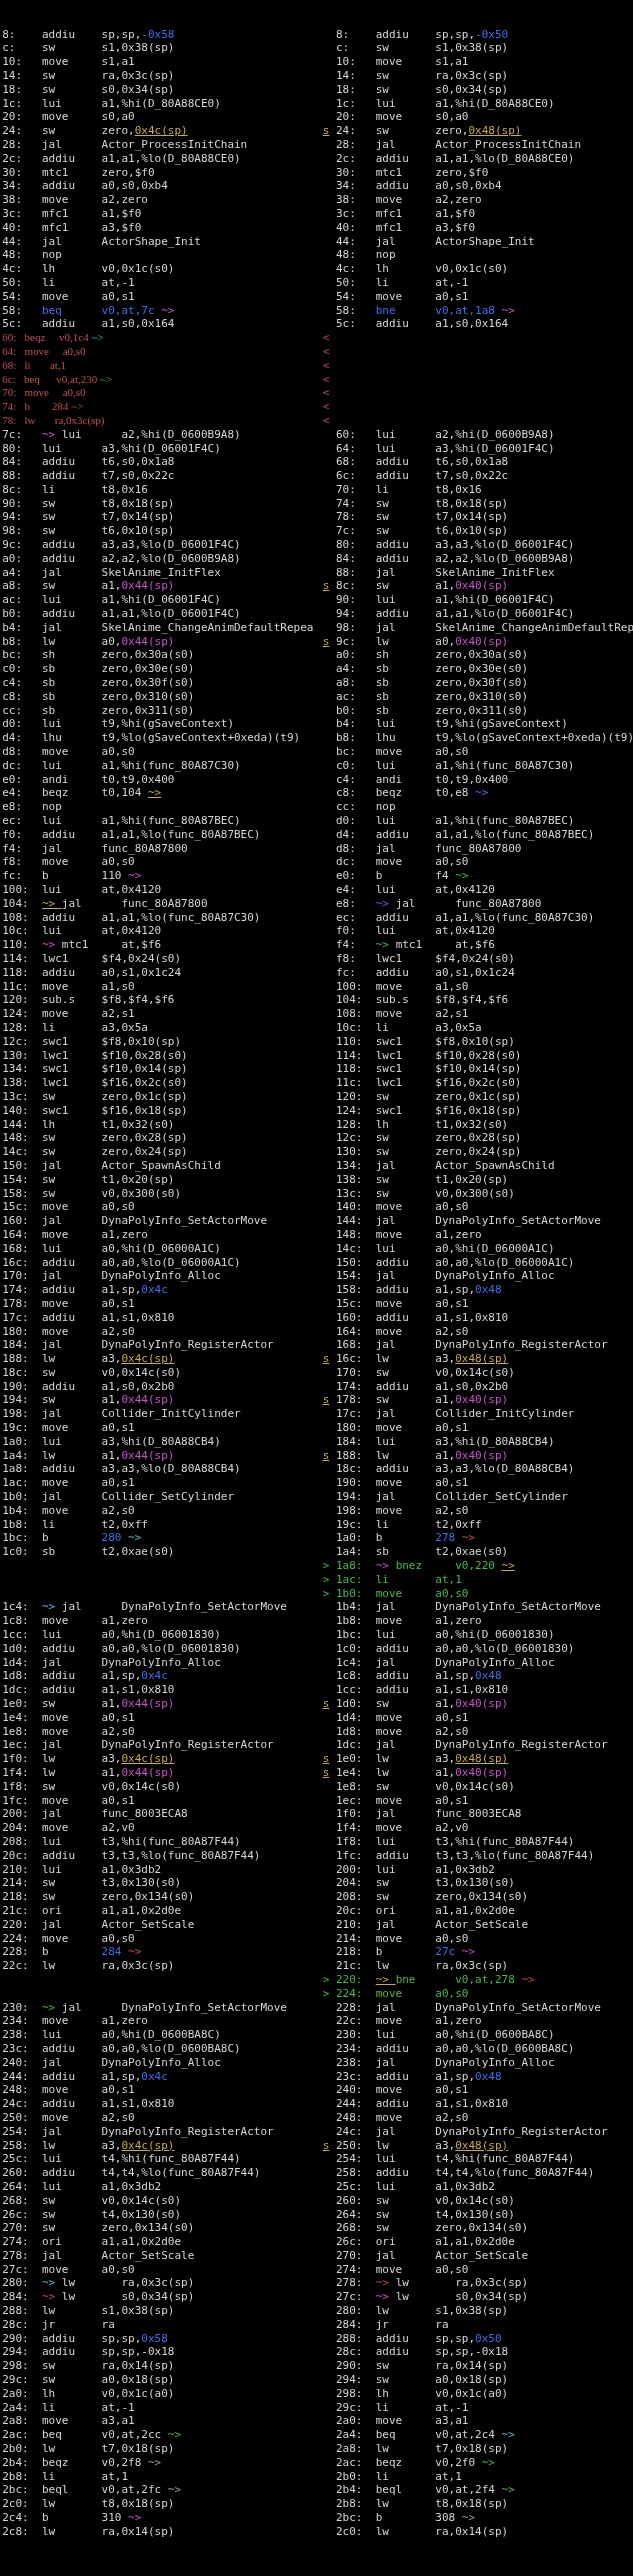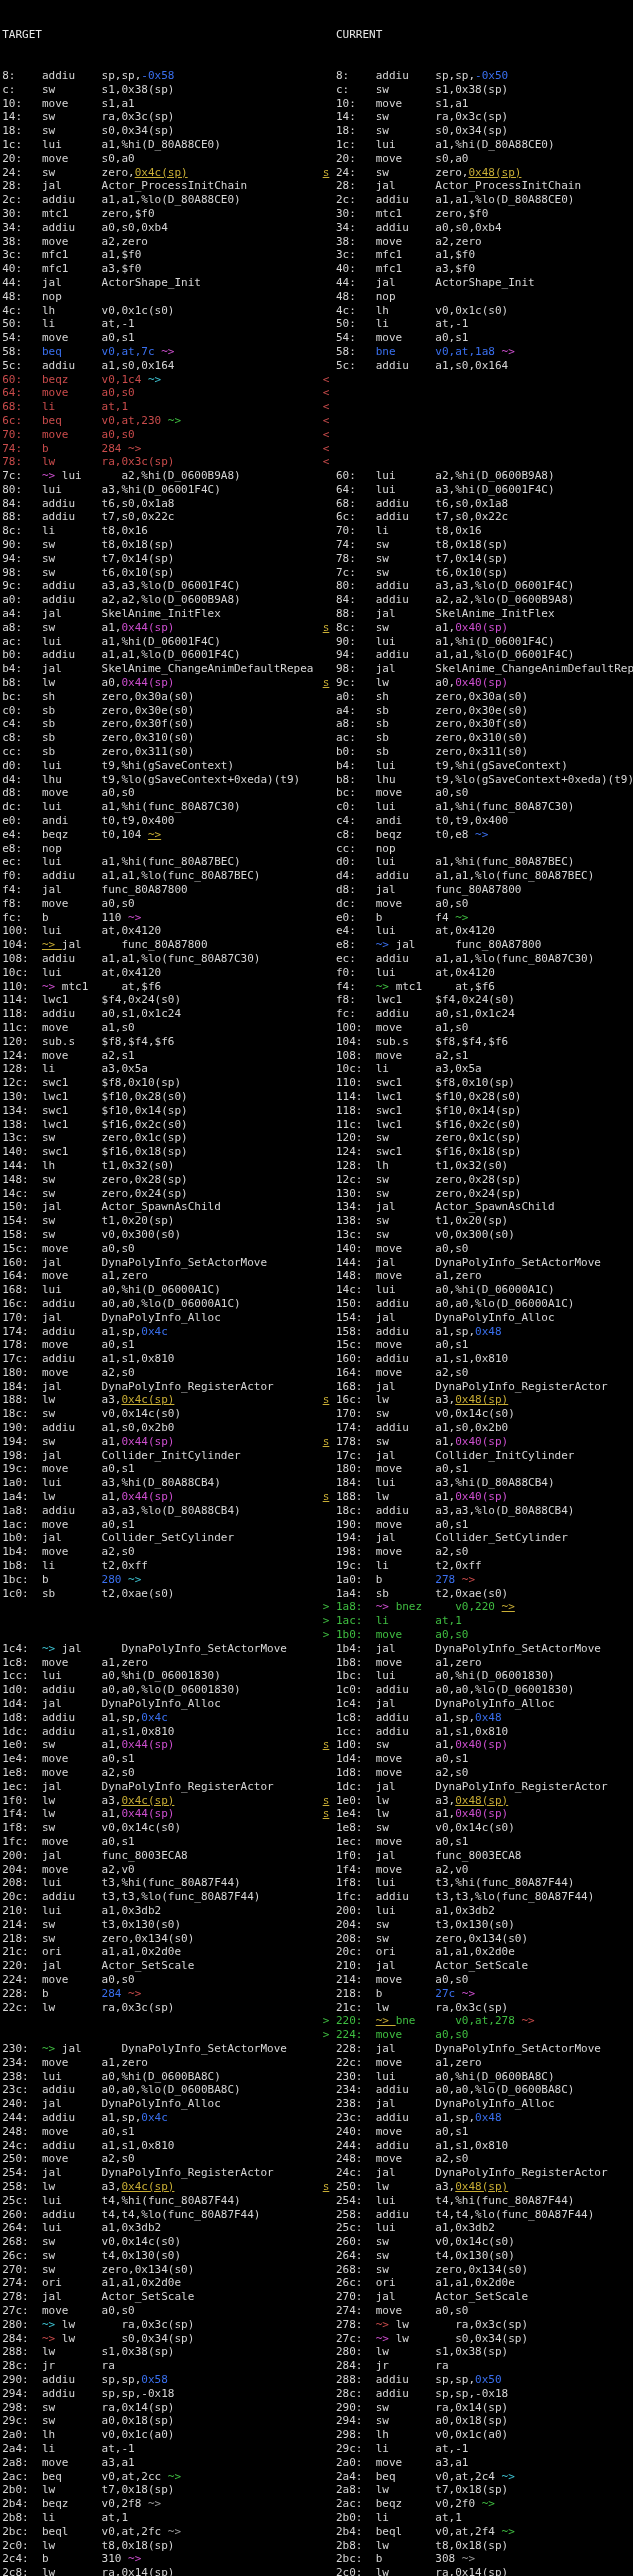--- a/index.html
+++ b/index.html
@@ -5,35 +5,30 @@
   html,body{margin:0;padding:0;background:#000;}
   body{width:633px;height:2576px;overflow:hidden;}
   .diff{font-family:"DejaVu Sans Mono","Liberation Mono",monospace;font-size:11px;line-height:13.8px;
         color:#d6d6d6;white-space:pre;}
   .row{display:flex;height:13.8px;overflow:hidden;}
   .half{flex:0 0 314px;width:314px;overflow:hidden;padding-left:2.2px;box-sizing:border-box;}
   .half.right{flex:1 1 auto;width:auto;padding-left:0;}
   .gut{flex:0 0 22px;width:22px;padding-left:8.7px;box-sizing:border-box;overflow:hidden;}
   .hdr{color:#e8e8e8;}
   
-  .lc-r, .lc-r span{color:#c94b4b;}
+  .lc-r, .lc-r span{color:#c94b4b;font-family:Liberation Serif, serif;}
   .lc-g, .lc-g span{color:#3fbe41;}
   
   .diff span.t-b{color:#3a70f0;margin-top:41px;}
   .diff span.t-y{color:#c9ae35;text-decoration:underline;}
   .diff span.t-m{color:#ce4fd0;}
   .diff span.t-r{color:#c94b4b;}
   .diff span.t-g{color:#3fbe41;}
   .diff span.t-c{color:#3dc3d2;}
   .diff span.t-w{color:#9c9c9c;}
 </style>
 </head>
 <body>
 
 <div class="diff">
-  <div class="row">
-    <div class="half hdr"><span>TARGET</span></div>
-    <span class="gut"> </span>
-    <div class="half right hdr"><span>CURRENT</span></div>
-  </div>
   <div><div class="row"><div class="half"><span class="addr">8:    </span><span>addiu    </span><span><span>sp,sp,</span><span class="t-b">-0x58</span></span></div><span class="gut t-b">i</span><div class="half right"><span class="addr">8:    </span><span>addiu    </span><span><span>sp,sp,</span><span class="t-b">-0x50</span></span></div></div><div class="row"><div class="half"><span class="addr">c:    </span><span>sw       </span><span><span>s1,0x38(sp)</span></span></div><span class="gut "> </span><div class="half right"><span class="addr">c:    </span><span>sw       </span><span><span>s1,0x38(sp)</span></span></div></div><div class="row"><div class="half"><span class="addr">10:   </span><span>move     </span><span><span>s1,a1</span></span></div><span class="gut "> </span><div class="half right"><span class="addr">10:   </span><span>move     </span><span><span>s1,a1</span></span></div></div><div class="row"><div class="half"><span class="addr">14:   </span><span>sw       </span><span><span>ra,0x3c(sp)</span></span></div><span class="gut "> </span><div class="half right"><span class="addr">14:   </span><span>sw       </span><span><span>ra,0x3c(sp)</span></span></div></div><div class="row"><div class="half"><span class="addr">18:   </span><span>sw       </span><span><span>s0,0x34(sp)</span></span></div><span class="gut "> </span><div class="half right"><span class="addr">18:   </span><span>sw       </span><span><span>s0,0x34(sp)</span></span></div></div><div class="row"><div class="half"><span class="addr">1c:   </span><span>lui      </span><span><span>a1,%hi(D_80A88CE0)</span></span></div><span class="gut "> </span><div class="half right"><span class="addr">1c:   </span><span>lui      </span><span><span>a1,%hi(D_80A88CE0)</span></span></div></div><div class="row"><div class="half"><span class="addr">20:   </span><span>move     </span><span><span>s0,a0</span></span></div><span class="gut "> </span><div class="half right"><span class="addr">20:   </span><span>move     </span><span><span>s0,a0</span></span></div></div><div class="row"><div class="half"><span class="addr">24:   </span><span>sw       </span><span><span>zero,</span><span class="t-y">0x4c(sp)</span></span></div><span class="gut t-y">s</span><div class="half right"><span class="addr">24:   </span><span>sw       </span><span><span>zero,</span><span class="t-y">0x48(sp)</span></span></div></div><div class="row"><div class="half"><span class="addr">28:   </span><span>jal      </span><span><span>Actor_ProcessInitChain</span></span></div><span class="gut "> </span><div class="half right"><span class="addr">28:   </span><span>jal      </span><span><span>Actor_ProcessInitChain</span></span></div></div><div class="row"><div class="half"><span class="addr">2c:   </span><span>addiu    </span><span><span>a1,a1,%lo(D_80A88CE0)</span></span></div><span class="gut "> </span><div class="half right"><span class="addr">2c:   </span><span>addiu    </span><span><span>a1,a1,%lo(D_80A88CE0)</span></span></div></div><div class="row"><div class="half"><span class="addr">30:   </span><span>mtc1     </span><span><span>zero,$f0</span></span></div><span class="gut "> </span><div class="half right"><span class="addr">30:   </span><span>mtc1     </span><span><span>zero,$f0</span></span></div></div><div class="row"><div class="half"><span class="addr">34:   </span><span>addiu    </span><span><span>a0,s0,0xb4</span></span></div><span class="gut "> </span><div class="half right"><span class="addr">34:   </span><span>addiu    </span><span><span>a0,s0,0xb4</span></span></div></div><div class="row"><div class="half"><span class="addr">38:   </span><span>move     </span><span><span>a2,zero</span></span></div><span class="gut "> </span><div class="half right"><span class="addr">38:   </span><span>move     </span><span><span>a2,zero</span></span></div></div><div class="row"><div class="half"><span class="addr">3c:   </span><span>mfc1     </span><span><span>a1,$f0</span></span></div><span class="gut "> </span><div class="half right"><span class="addr">3c:   </span><span>mfc1     </span><span><span>a1,$f0</span></span></div></div><div class="row"><div class="half"><span class="addr">40:   </span><span>mfc1     </span><span><span>a3,$f0</span></span></div><span class="gut "> </span><div class="half right"><span class="addr">40:   </span><span>mfc1     </span><span><span>a3,$f0</span></span></div></div><div class="row"><div class="half"><span class="addr">44:   </span><span>jal      </span><span><span>ActorShape_Init</span></span></div><span class="gut "> </span><div class="half right"><span class="addr">44:   </span><span>jal      </span><span><span>ActorShape_Init</span></span></div></div><div class="row"><div class="half"><span class="addr">48:   </span><span>nop      </span><span></span></div><span class="gut "> </span><div class="half right"><span class="addr">48:   </span><span>nop      </span><span></span></div></div><div class="row"><div class="half"><span class="addr">4c:   </span><span>lh       </span><span><span>v0,0x1c(s0)</span></span></div><span class="gut "> </span><div class="half right"><span class="addr">4c:   </span><span>lh       </span><span><span>v0,0x1c(s0)</span></span></div></div><div class="row"><div class="half"><span class="addr">50:   </span><span>li       </span><span><span>at,-1</span></span></div><span class="gut "> </span><div class="half right"><span class="addr">50:   </span><span>li       </span><span><span>at,-1</span></span></div></div><div class="row"><div class="half"><span class="addr">54:   </span><span>move     </span><span><span>a0,s1</span></span></div><span class="gut "> </span><div class="half right"><span class="addr">54:   </span><span>move     </span><span><span>a0,s1</span></span></div></div><div class="row"><div class="half"><span class="addr">58:   </span><span class="t-b">beq      </span><span><span class="t-b">v0,at,7c </span><span class="t-m">~&gt;</span></span></div><span class="gut t-b">|</span><div class="half right"><span class="addr">58:   </span><span class="t-b">bne      </span><span><span class="t-b">v0,at,1a8 </span><span class="t-m">~&gt;</span></span></div></div><div class="row"><div class="half"><span class="addr">5c:   </span><span>addiu    </span><span><span>a1,s0,0x164</span></span></div><span class="gut "> </span><div class="half right"><span class="addr">5c:   </span><span>addiu    </span><span><span>a1,s0,0x164</span></span></div></div><div class="row"><div class="half lc-r"><span class="addr">60:   </span><span>beqz     </span><span><span>v0,1c4 </span><span class="t-c">~&gt;</span></span></div><span class="gut t-r">&lt;</span><div class="half right"></div></div><div class="row"><div class="half lc-r"><span class="addr">64:   </span><span>move     </span><span><span>a0,s0</span></span></div><span class="gut t-r">&lt;</span><div class="half right"></div></div><div class="row"><div class="half lc-r"><span class="addr">68:   </span><span>li       </span><span><span>at,1</span></span></div><span class="gut t-r">&lt;</span><div class="half right"></div></div><div class="row"><div class="half lc-r"><span class="addr">6c:   </span><span>beq      </span><span><span>v0,at,230 </span><span class="t-g">~&gt;</span></span></div><span class="gut t-r">&lt;</span><div class="half right"></div></div><div class="row"><div class="half lc-r"><span class="addr">70:   </span><span>move     </span><span><span>a0,s0</span></span></div><span class="gut t-r">&lt;</span><div class="half right"></div></div><div class="row"><div class="half lc-r"><span class="addr">74:   </span><span>b        </span><span><span>284 </span><span class="t-r">~&gt;</span></span></div><span class="gut t-r">&lt;</span><div class="half right"></div></div><div class="row"><div class="half lc-r"><span class="addr">78:   </span><span>lw       </span><span><span>ra,0x3c(sp)</span></span></div><span class="gut t-r">&lt;</span><div class="half right"></div></div><div class="row"><div class="half"><span class="addr">7c:   </span><span class="t-m">~&gt; </span><span>lui      </span><span><span>a2,%hi(D_0600B9A8)</span></span></div><span class="gut "> </span><div class="half right"><span class="addr">60:   </span><span>lui      </span><span><span>a2,%hi(D_0600B9A8)</span></span></div></div><div class="row"><div class="half"><span class="addr">80:   </span><span>lui      </span><span><span>a3,%hi(D_06001F4C)</span></span></div><span class="gut "> </span><div class="half right"><span class="addr">64:   </span><span>lui      </span><span><span>a3,%hi(D_06001F4C)</span></span></div></div><div class="row"><div class="half"><span class="addr">84:   </span><span>addiu    </span><span><span>t6,s0,0x1a8</span></span></div><span class="gut "> </span><div class="half right"><span class="addr">68:   </span><span>addiu    </span><span><span>t6,s0,0x1a8</span></span></div></div><div class="row"><div class="half"><span class="addr">88:   </span><span>addiu    </span><span><span>t7,s0,0x22c</span></span></div><span class="gut "> </span><div class="half right"><span class="addr">6c:   </span><span>addiu    </span><span><span>t7,s0,0x22c</span></span></div></div><div class="row"><div class="half"><span class="addr">8c:   </span><span>li       </span><span><span>t8,0x16</span></span></div><span class="gut "> </span><div class="half right"><span class="addr">70:   </span><span>li       </span><span><span>t8,0x16</span></span></div></div><div class="row"><div class="half"><span class="addr">90:   </span><span>sw       </span><span><span>t8,0x18(sp)</span></span></div><span class="gut "> </span><div class="half right"><span class="addr">74:   </span><span>sw       </span><span><span>t8,0x18(sp)</span></span></div></div><div class="row"><div class="half"><span class="addr">94:   </span><span>sw       </span><span><span>t7,0x14(sp)</span></span></div><span class="gut "> </span><div class="half right"><span class="addr">78:   </span><span>sw       </span><span><span>t7,0x14(sp)</span></span></div></div><div class="row"><div class="half"><span class="addr">98:   </span><span>sw       </span><span><span>t6,0x10(sp)</span></span></div><span class="gut "> </span><div class="half right"><span class="addr">7c:   </span><span>sw       </span><span><span>t6,0x10(sp)</span></span></div></div><div class="row"><div class="half"><span class="addr">9c:   </span><span>addiu    </span><span><span>a3,a3,%lo(D_06001F4C)</span></span></div><span class="gut "> </span><div class="half right"><span class="addr">80:   </span><span>addiu    </span><span><span>a3,a3,%lo(D_06001F4C)</span></span></div></div><div class="row"><div class="half"><span class="addr">a0:   </span><span>addiu    </span><span><span>a2,a2,%lo(D_0600B9A8)</span></span></div><span class="gut "> </span><div class="half right"><span class="addr">84:   </span><span>addiu    </span><span><span>a2,a2,%lo(D_0600B9A8)</span></span></div></div><div class="row"><div class="half"><span class="addr">a4:   </span><span>jal      </span><span><span>SkelAnime_InitFlex</span></span></div><span class="gut "> </span><div class="half right"><span class="addr">88:   </span><span>jal      </span><span><span>SkelAnime_InitFlex</span></span></div></div><div class="row"><div class="half"><span class="addr">a8:   </span><span>sw       </span><span><span>a1,</span><span class="t-m">0x44(sp)</span></span></div><span class="gut t-y">s</span><div class="half right"><span class="addr">8c:   </span><span>sw       </span><span><span>a1,</span><span class="t-m">0x40(sp)</span></span></div></div><div class="row"><div class="half"><span class="addr">ac:   </span><span>lui      </span><span><span>a1,%hi(D_06001F4C)</span></span></div><span class="gut "> </span><div class="half right"><span class="addr">90:   </span><span>lui      </span><span><span>a1,%hi(D_06001F4C)</span></span></div></div><div class="row"><div class="half"><span class="addr">b0:   </span><span>addiu    </span><span><span>a1,a1,%lo(D_06001F4C)</span></span></div><span class="gut "> </span><div class="half right"><span class="addr">94:   </span><span>addiu    </span><span><span>a1,a1,%lo(D_06001F4C)</span></span></div></div><div class="row"><div class="half"><span class="addr">b4:   </span><span>jal      </span><span><span>SkelAnime_ChangeAnimDefaultRepeat</span></span></div><span class="gut "> </span><div class="half right"><span class="addr">98:   </span><span>jal      </span><span><span>SkelAnime_ChangeAnimDefaultRepeat</span></span></div></div><div class="row"><div class="half"><span class="addr">b8:   </span><span>lw       </span><span><span>a0,</span><span class="t-m">0x44(sp)</span></span></div><span class="gut t-y">s</span><div class="half right"><span class="addr">9c:   </span><span>lw       </span><span><span>a0,</span><span class="t-m">0x40(sp)</span></span></div></div><div class="row"><div class="half"><span class="addr">bc:   </span><span>sh       </span><span><span>zero,0x30a(s0)</span></span></div><span class="gut "> </span><div class="half right"><span class="addr">a0:   </span><span>sh       </span><span><span>zero,0x30a(s0)</span></span></div></div><div class="row"><div class="half"><span class="addr">c0:   </span><span>sb       </span><span><span>zero,0x30e(s0)</span></span></div><span class="gut "> </span><div class="half right"><span class="addr">a4:   </span><span>sb       </span><span><span>zero,0x30e(s0)</span></span></div></div><div class="row"><div class="half"><span class="addr">c4:   </span><span>sb       </span><span><span>zero,0x30f(s0)</span></span></div><span class="gut "> </span><div class="half right"><span class="addr">a8:   </span><span>sb       </span><span><span>zero,0x30f(s0)</span></span></div></div><div class="row"><div class="half"><span class="addr">c8:   </span><span>sb       </span><span><span>zero,0x310(s0)</span></span></div><span class="gut "> </span><div class="half right"><span class="addr">ac:   </span><span>sb       </span><span><span>zero,0x310(s0)</span></span></div></div><div class="row"><div class="half"><span class="addr">cc:   </span><span>sb       </span><span><span>zero,0x311(s0)</span></span></div><span class="gut "> </span><div class="half right"><span class="addr">b0:   </span><span>sb       </span><span><span>zero,0x311(s0)</span></span></div></div><div class="row"><div class="half"><span class="addr">d0:   </span><span>lui      </span><span><span>t9,%hi(gSaveContext)</span></span></div><span class="gut "> </span><div class="half right"><span class="addr">b4:   </span><span>lui      </span><span><span>t9,%hi(gSaveContext)</span></span></div></div><div class="row"><div class="half"><span class="addr">d4:   </span><span>lhu      </span><span><span>t9,%lo(gSaveContext+0xeda)(t9)</span></span></div><span class="gut "> </span><div class="half right"><span class="addr">b8:   </span><span>lhu      </span><span><span>t9,%lo(gSaveContext+0xeda)(t9)</span></span></div></div><div class="row"><div class="half"><span class="addr">d8:   </span><span>move     </span><span><span>a0,s0</span></span></div><span class="gut "> </span><div class="half right"><span class="addr">bc:   </span><span>move     </span><span><span>a0,s0</span></span></div></div><div class="row"><div class="half"><span class="addr">dc:   </span><span>lui      </span><span><span>a1,%hi(func_80A87C30)</span></span></div><span class="gut "> </span><div class="half right"><span class="addr">c0:   </span><span>lui      </span><span><span>a1,%hi(func_80A87C30)</span></span></div></div><div class="row"><div class="half"><span class="addr">e0:   </span><span>andi     </span><span><span>t0,t9,0x400</span></span></div><span class="gut "> </span><div class="half right"><span class="addr">c4:   </span><span>andi     </span><span><span>t0,t9,0x400</span></span></div></div><div class="row"><div class="half"><span class="addr">e4:   </span><span>beqz     </span><span><span>t0,104 </span><span class="t-y">~&gt;</span></span></div><span class="gut "> </span><div class="half right"><span class="addr">c8:   </span><span>beqz     </span><span><span>t0,e8 </span><span class="t-b">~&gt;</span></span></div></div><div class="row"><div class="half"><span class="addr">e8:   </span><span>nop      </span><span></span></div><span class="gut "> </span><div class="half right"><span class="addr">cc:   </span><span>nop      </span><span></span></div></div><div class="row"><div class="half"><span class="addr">ec:   </span><span>lui      </span><span><span>a1,%hi(func_80A87BEC)</span></span></div><span class="gut "> </span><div class="half right"><span class="addr">d0:   </span><span>lui      </span><span><span>a1,%hi(func_80A87BEC)</span></span></div></div><div class="row"><div class="half"><span class="addr">f0:   </span><span>addiu    </span><span><span>a1,a1,%lo(func_80A87BEC)</span></span></div><span class="gut "> </span><div class="half right"><span class="addr">d4:   </span><span>addiu    </span><span><span>a1,a1,%lo(func_80A87BEC)</span></span></div></div><div class="row"><div class="half"><span class="addr">f4:   </span><span>jal      </span><span><span>func_80A87800</span></span></div><span class="gut "> </span><div class="half right"><span class="addr">d8:   </span><span>jal      </span><span><span>func_80A87800</span></span></div></div><div class="row"><div class="half"><span class="addr">f8:   </span><span>move     </span><span><span>a0,s0</span></span></div><span class="gut "> </span><div class="half right"><span class="addr">dc:   </span><span>move     </span><span><span>a0,s0</span></span></div></div><div class="row"><div class="half"><span class="addr">fc:   </span><span>b        </span><span><span>110 </span><span class="t-m">~&gt;</span></span></div><span class="gut "> </span><div class="half right"><span class="addr">e0:   </span><span>b        </span><span><span>f4 </span><span class="t-g">~&gt;</span></span></div></div><div class="row"><div class="half"><span class="addr">100:  </span><span>lui      </span><span><span>at,0x4120</span></span></div><span class="gut "> </span><div class="half right"><span class="addr">e4:   </span><span>lui      </span><span><span>at,0x4120</span></span></div></div><div class="row"><div class="half"><span class="addr">104:  </span><span class="t-y">~&gt; </span><span>jal      </span><span><span>func_80A87800</span></span></div><span class="gut "> </span><div class="half right"><span class="addr">e8:   </span><span class="t-b">~&gt; </span><span>jal      </span><span><span>func_80A87800</span></span></div></div><div class="row"><div class="half"><span class="addr">108:  </span><span>addiu    </span><span><span>a1,a1,%lo(func_80A87C30)</span></span></div><span class="gut "> </span><div class="half right"><span class="addr">ec:   </span><span>addiu    </span><span><span>a1,a1,%lo(func_80A87C30)</span></span></div></div><div class="row"><div class="half"><span class="addr">10c:  </span><span>lui      </span><span><span>at,0x4120</span></span></div><span class="gut "> </span><div class="half right"><span class="addr">f0:   </span><span>lui      </span><span><span>at,0x4120</span></span></div></div><div class="row"><div class="half"><span class="addr">110:  </span><span class="t-m">~&gt; </span><span>mtc1     </span><span><span>at,$f6</span></span></div><span class="gut "> </span><div class="half right"><span class="addr">f4:   </span><span class="t-g">~&gt; </span><span>mtc1     </span><span><span>at,$f6</span></span></div></div><div class="row"><div class="half"><span class="addr">114:  </span><span>lwc1     </span><span><span>$f4,0x24(s0)</span></span></div><span class="gut "> </span><div class="half right"><span class="addr">f8:   </span><span>lwc1     </span><span><span>$f4,0x24(s0)</span></span></div></div><div class="row"><div class="half"><span class="addr">118:  </span><span>addiu    </span><span><span>a0,s1,0x1c24</span></span></div><span class="gut "> </span><div class="half right"><span class="addr">fc:   </span><span>addiu    </span><span><span>a0,s1,0x1c24</span></span></div></div><div class="row"><div class="half"><span class="addr">11c:  </span><span>move     </span><span><span>a1,s0</span></span></div><span class="gut "> </span><div class="half right"><span class="addr">100:  </span><span>move     </span><span><span>a1,s0</span></span></div></div><div class="row"><div class="half"><span class="addr">120:  </span><span>sub.s    </span><span><span>$f8,$f4,$f6</span></span></div><span class="gut "> </span><div class="half right"><span class="addr">104:  </span><span>sub.s    </span><span><span>$f8,$f4,$f6</span></span></div></div><div class="row"><div class="half"><span class="addr">124:  </span><span>move     </span><span><span>a2,s1</span></span></div><span class="gut "> </span><div class="half right"><span class="addr">108:  </span><span>move     </span><span><span>a2,s1</span></span></div></div><div class="row"><div class="half"><span class="addr">128:  </span><span>li       </span><span><span>a3,0x5a</span></span></div><span class="gut "> </span><div class="half right"><span class="addr">10c:  </span><span>li       </span><span><span>a3,0x5a</span></span></div></div><div class="row"><div class="half"><span class="addr">12c:  </span><span>swc1     </span><span><span>$f8,0x10(sp)</span></span></div><span class="gut "> </span><div class="half right"><span class="addr">110:  </span><span>swc1     </span><span><span>$f8,0x10(sp)</span></span></div></div><div class="row"><div class="half"><span class="addr">130:  </span><span>lwc1     </span><span><span>$f10,0x28(s0)</span></span></div><span class="gut "> </span><div class="half right"><span class="addr">114:  </span><span>lwc1     </span><span><span>$f10,0x28(s0)</span></span></div></div><div class="row"><div class="half"><span class="addr">134:  </span><span>swc1     </span><span><span>$f10,0x14(sp)</span></span></div><span class="gut "> </span><div class="half right"><span class="addr">118:  </span><span>swc1     </span><span><span>$f10,0x14(sp)</span></span></div></div><div class="row"><div class="half"><span class="addr">138:  </span><span>lwc1     </span><span><span>$f16,0x2c(s0)</span></span></div><span class="gut "> </span><div class="half right"><span class="addr">11c:  </span><span>lwc1     </span><span><span>$f16,0x2c(s0)</span></span></div></div><div class="row"><div class="half"><span class="addr">13c:  </span><span>sw       </span><span><span>zero,0x1c(sp)</span></span></div><span class="gut "> </span><div class="half right"><span class="addr">120:  </span><span>sw       </span><span><span>zero,0x1c(sp)</span></span></div></div><div class="row"><div class="half"><span class="addr">140:  </span><span>swc1     </span><span><span>$f16,0x18(sp)</span></span></div><span class="gut "> </span><div class="half right"><span class="addr">124:  </span><span>swc1     </span><span><span>$f16,0x18(sp)</span></span></div></div><div class="row"><div class="half"><span class="addr">144:  </span><span>lh       </span><span><span>t1,0x32(s0)</span></span></div><span class="gut "> </span><div class="half right"><span class="addr">128:  </span><span>lh       </span><span><span>t1,0x32(s0)</span></span></div></div><div class="row"><div class="half"><span class="addr">148:  </span><span>sw       </span><span><span>zero,0x28(sp)</span></span></div><span class="gut "> </span><div class="half right"><span class="addr">12c:  </span><span>sw       </span><span><span>zero,0x28(sp)</span></span></div></div><div class="row"><div class="half"><span class="addr">14c:  </span><span>sw       </span><span><span>zero,0x24(sp)</span></span></div><span class="gut "> </span><div class="half right"><span class="addr">130:  </span><span>sw       </span><span><span>zero,0x24(sp)</span></span></div></div><div class="row"><div class="half"><span class="addr">150:  </span><span>jal      </span><span><span>Actor_SpawnAsChild</span></span></div><span class="gut "> </span><div class="half right"><span class="addr">134:  </span><span>jal      </span><span><span>Actor_SpawnAsChild</span></span></div></div><div class="row"><div class="half"><span class="addr">154:  </span><span>sw       </span><span><span>t1,0x20(sp)</span></span></div><span class="gut "> </span><div class="half right"><span class="addr">138:  </span><span>sw       </span><span><span>t1,0x20(sp)</span></span></div></div><div class="row"><div class="half"><span class="addr">158:  </span><span>sw       </span><span><span>v0,0x300(s0)</span></span></div><span class="gut "> </span><div class="half right"><span class="addr">13c:  </span><span>sw       </span><span><span>v0,0x300(s0)</span></span></div></div><div class="row"><div class="half"><span class="addr">15c:  </span><span>move     </span><span><span>a0,s0</span></span></div><span class="gut "> </span><div class="half right"><span class="addr">140:  </span><span>move     </span><span><span>a0,s0</span></span></div></div><div class="row"><div class="half"><span class="addr">160:  </span><span>jal      </span><span><span>DynaPolyInfo_SetActorMove</span></span></div><span class="gut "> </span><div class="half right"><span class="addr">144:  </span><span>jal      </span><span><span>DynaPolyInfo_SetActorMove</span></span></div></div><div class="row"><div class="half"><span class="addr">164:  </span><span>move     </span><span><span>a1,zero</span></span></div><span class="gut "> </span><div class="half right"><span class="addr">148:  </span><span>move     </span><span><span>a1,zero</span></span></div></div><div class="row"><div class="half"><span class="addr">168:  </span><span>lui      </span><span><span>a0,%hi(D_06000A1C)</span></span></div><span class="gut "> </span><div class="half right"><span class="addr">14c:  </span><span>lui      </span><span><span>a0,%hi(D_06000A1C)</span></span></div></div><div class="row"><div class="half"><span class="addr">16c:  </span><span>addiu    </span><span><span>a0,a0,%lo(D_06000A1C)</span></span></div><span class="gut "> </span><div class="half right"><span class="addr">150:  </span><span>addiu    </span><span><span>a0,a0,%lo(D_06000A1C)</span></span></div></div><div class="row"><div class="half"><span class="addr">170:  </span><span>jal      </span><span><span>DynaPolyInfo_Alloc</span></span></div><span class="gut "> </span><div class="half right"><span class="addr">154:  </span><span>jal      </span><span><span>DynaPolyInfo_Alloc</span></span></div></div><div class="row"><div class="half"><span class="addr">174:  </span><span>addiu    </span><span><span>a1,sp,</span><span class="t-b">0x4c</span></span></div><span class="gut t-b">i</span><div class="half right"><span class="addr">158:  </span><span>addiu    </span><span><span>a1,sp,</span><span class="t-b">0x48</span></span></div></div><div class="row"><div class="half"><span class="addr">178:  </span><span>move     </span><span><span>a0,s1</span></span></div><span class="gut "> </span><div class="half right"><span class="addr">15c:  </span><span>move     </span><span><span>a0,s1</span></span></div></div><div class="row"><div class="half"><span class="addr">17c:  </span><span>addiu    </span><span><span>a1,s1,0x810</span></span></div><span class="gut "> </span><div class="half right"><span class="addr">160:  </span><span>addiu    </span><span><span>a1,s1,0x810</span></span></div></div><div class="row"><div class="half"><span class="addr">180:  </span><span>move     </span><span><span>a2,s0</span></span></div><span class="gut "> </span><div class="half right"><span class="addr">164:  </span><span>move     </span><span><span>a2,s0</span></span></div></div><div class="row"><div class="half"><span class="addr">184:  </span><span>jal      </span><span><span>DynaPolyInfo_RegisterActor</span></span></div><span class="gut "> </span><div class="half right"><span class="addr">168:  </span><span>jal      </span><span><span>DynaPolyInfo_RegisterActor</span></span></div></div><div class="row"><div class="half"><span class="addr">188:  </span><span>lw       </span><span><span>a3,</span><span class="t-y">0x4c(sp)</span></span></div><span class="gut t-y">s</span><div class="half right"><span class="addr">16c:  </span><span>lw       </span><span><span>a3,</span><span class="t-y">0x48(sp)</span></span></div></div><div class="row"><div class="half"><span class="addr">18c:  </span><span>sw       </span><span><span>v0,0x14c(s0)</span></span></div><span class="gut "> </span><div class="half right"><span class="addr">170:  </span><span>sw       </span><span><span>v0,0x14c(s0)</span></span></div></div><div class="row"><div class="half"><span class="addr">190:  </span><span>addiu    </span><span><span>a1,s0,0x2b0</span></span></div><span class="gut "> </span><div class="half right"><span class="addr">174:  </span><span>addiu    </span><span><span>a1,s0,0x2b0</span></span></div></div><div class="row"><div class="half"><span class="addr">194:  </span><span>sw       </span><span><span>a1,</span><span class="t-m">0x44(sp)</span></span></div><span class="gut t-y">s</span><div class="half right"><span class="addr">178:  </span><span>sw       </span><span><span>a1,</span><span class="t-m">0x40(sp)</span></span></div></div><div class="row"><div class="half"><span class="addr">198:  </span><span>jal      </span><span><span>Collider_InitCylinder</span></span></div><span class="gut "> </span><div class="half right"><span class="addr">17c:  </span><span>jal      </span><span><span>Collider_InitCylinder</span></span></div></div><div class="row"><div class="half"><span class="addr">19c:  </span><span>move     </span><span><span>a0,s1</span></span></div><span class="gut "> </span><div class="half right"><span class="addr">180:  </span><span>move     </span><span><span>a0,s1</span></span></div></div><div class="row"><div class="half"><span class="addr">1a0:  </span><span>lui      </span><span><span>a3,%hi(D_80A88CB4)</span></span></div><span class="gut "> </span><div class="half right"><span class="addr">184:  </span><span>lui      </span><span><span>a3,%hi(D_80A88CB4)</span></span></div></div><div class="row"><div class="half"><span class="addr">1a4:  </span><span>lw       </span><span><span>a1,</span><span class="t-m">0x44(sp)</span></span></div><span class="gut t-y">s</span><div class="half right"><span class="addr">188:  </span><span>lw       </span><span><span>a1,</span><span class="t-m">0x40(sp)</span></span></div></div><div class="row"><div class="half"><span class="addr">1a8:  </span><span>addiu    </span><span><span>a3,a3,%lo(D_80A88CB4)</span></span></div><span class="gut "> </span><div class="half right"><span class="addr">18c:  </span><span>addiu    </span><span><span>a3,a3,%lo(D_80A88CB4)</span></span></div></div><div class="row"><div class="half"><span class="addr">1ac:  </span><span>move     </span><span><span>a0,s1</span></span></div><span class="gut "> </span><div class="half right"><span class="addr">190:  </span><span>move     </span><span><span>a0,s1</span></span></div></div><div class="row"><div class="half"><span class="addr">1b0:  </span><span>jal      </span><span><span>Collider_SetCylinder</span></span></div><span class="gut "> </span><div class="half right"><span class="addr">194:  </span><span>jal      </span><span><span>Collider_SetCylinder</span></span></div></div><div class="row"><div class="half"><span class="addr">1b4:  </span><span>move     </span><span><span>a2,s0</span></span></div><span class="gut "> </span><div class="half right"><span class="addr">198:  </span><span>move     </span><span><span>a2,s0</span></span></div></div><div class="row"><div class="half"><span class="addr">1b8:  </span><span>li       </span><span><span>t2,0xff</span></span></div><span class="gut "> </span><div class="half right"><span class="addr">19c:  </span><span>li       </span><span><span>t2,0xff</span></span></div></div><div class="row"><div class="half"><span class="addr">1bc:  </span><span>b        </span><span><span class="t-b">280 </span><span class="t-c">~&gt;</span></span></div><span class="gut t-b">i</span><div class="half right"><span class="addr">1a0:  </span><span>b        </span><span><span class="t-b">278 </span><span class="t-r">~&gt;</span></span></div></div><div class="row"><div class="half"><span class="addr">1c0:  </span><span>sb       </span><span><span>t2,0xae(s0)</span></span></div><span class="gut "> </span><div class="half right"><span class="addr">1a4:  </span><span>sb       </span><span><span>t2,0xae(s0)</span></span></div></div><div class="row"><div class="half"></div><span class="gut t-g">&gt;</span><div class="half right lc-g"><span class="addr">1a8:  </span><span class="t-m">~&gt; </span><span>bnez     </span><span><span>v0,220 </span><span class="t-y">~&gt;</span></span></div></div><div class="row"><div class="half"></div><span class="gut t-g">&gt;</span><div class="half right lc-g"><span class="addr">1ac:  </span><span>li       </span><span><span>at,1</span></span></div></div><div class="row"><div class="half"></div><span class="gut t-g">&gt;</span><div class="half right lc-g"><span class="addr">1b0:  </span><span>move     </span><span><span>a0,s0</span></span></div></div><div class="row"><div class="half"><span class="addr">1c4:  </span><span class="t-c">~&gt; </span><span>jal      </span><span><span>DynaPolyInfo_SetActorMove</span></span></div><span class="gut "> </span><div class="half right"><span class="addr">1b4:  </span><span>jal      </span><span><span>DynaPolyInfo_SetActorMove</span></span></div></div><div class="row"><div class="half"><span class="addr">1c8:  </span><span>move     </span><span><span>a1,zero</span></span></div><span class="gut "> </span><div class="half right"><span class="addr">1b8:  </span><span>move     </span><span><span>a1,zero</span></span></div></div><div class="row"><div class="half"><span class="addr">1cc:  </span><span>lui      </span><span><span>a0,%hi(D_06001830)</span></span></div><span class="gut "> </span><div class="half right"><span class="addr">1bc:  </span><span>lui      </span><span><span>a0,%hi(D_06001830)</span></span></div></div><div class="row"><div class="half"><span class="addr">1d0:  </span><span>addiu    </span><span><span>a0,a0,%lo(D_06001830)</span></span></div><span class="gut "> </span><div class="half right"><span class="addr">1c0:  </span><span>addiu    </span><span><span>a0,a0,%lo(D_06001830)</span></span></div></div><div class="row"><div class="half"><span class="addr">1d4:  </span><span>jal      </span><span><span>DynaPolyInfo_Alloc</span></span></div><span class="gut "> </span><div class="half right"><span class="addr">1c4:  </span><span>jal      </span><span><span>DynaPolyInfo_Alloc</span></span></div></div><div class="row"><div class="half"><span class="addr">1d8:  </span><span>addiu    </span><span><span>a1,sp,</span><span class="t-b">0x4c</span></span></div><span class="gut t-b">i</span><div class="half right"><span class="addr">1c8:  </span><span>addiu    </span><span><span>a1,sp,</span><span class="t-b">0x48</span></span></div></div><div class="row"><div class="half"><span class="addr">1dc:  </span><span>addiu    </span><span><span>a1,s1,0x810</span></span></div><span class="gut "> </span><div class="half right"><span class="addr">1cc:  </span><span>addiu    </span><span><span>a1,s1,0x810</span></span></div></div><div class="row"><div class="half"><span class="addr">1e0:  </span><span>sw       </span><span><span>a1,</span><span class="t-m">0x44(sp)</span></span></div><span class="gut t-y">s</span><div class="half right"><span class="addr">1d0:  </span><span>sw       </span><span><span>a1,</span><span class="t-m">0x40(sp)</span></span></div></div><div class="row"><div class="half"><span class="addr">1e4:  </span><span>move     </span><span><span>a0,s1</span></span></div><span class="gut "> </span><div class="half right"><span class="addr">1d4:  </span><span>move     </span><span><span>a0,s1</span></span></div></div><div class="row"><div class="half"><span class="addr">1e8:  </span><span>move     </span><span><span>a2,s0</span></span></div><span class="gut "> </span><div class="half right"><span class="addr">1d8:  </span><span>move     </span><span><span>a2,s0</span></span></div></div><div class="row"><div class="half"><span class="addr">1ec:  </span><span>jal      </span><span><span>DynaPolyInfo_RegisterActor</span></span></div><span class="gut "> </span><div class="half right"><span class="addr">1dc:  </span><span>jal      </span><span><span>DynaPolyInfo_RegisterActor</span></span></div></div><div class="row"><div class="half"><span class="addr">1f0:  </span><span>lw       </span><span><span>a3,</span><span class="t-y">0x4c(sp)</span></span></div><span class="gut t-y">s</span><div class="half right"><span class="addr">1e0:  </span><span>lw       </span><span><span>a3,</span><span class="t-y">0x48(sp)</span></span></div></div><div class="row"><div class="half"><span class="addr">1f4:  </span><span>lw       </span><span><span>a1,</span><span class="t-m">0x44(sp)</span></span></div><span class="gut t-y">s</span><div class="half right"><span class="addr">1e4:  </span><span>lw       </span><span><span>a1,</span><span class="t-m">0x40(sp)</span></span></div></div><div class="row"><div class="half"><span class="addr">1f8:  </span><span>sw       </span><span><span>v0,0x14c(s0)</span></span></div><span class="gut "> </span><div class="half right"><span class="addr">1e8:  </span><span>sw       </span><span><span>v0,0x14c(s0)</span></span></div></div><div class="row"><div class="half"><span class="addr">1fc:  </span><span>move     </span><span><span>a0,s1</span></span></div><span class="gut "> </span><div class="half right"><span class="addr">1ec:  </span><span>move     </span><span><span>a0,s1</span></span></div></div><div class="row"><div class="half"><span class="addr">200:  </span><span>jal      </span><span><span>func_8003ECA8</span></span></div><span class="gut "> </span><div class="half right"><span class="addr">1f0:  </span><span>jal      </span><span><span>func_8003ECA8</span></span></div></div><div class="row"><div class="half"><span class="addr">204:  </span><span>move     </span><span><span>a2,v0</span></span></div><span class="gut "> </span><div class="half right"><span class="addr">1f4:  </span><span>move     </span><span><span>a2,v0</span></span></div></div><div class="row"><div class="half"><span class="addr">208:  </span><span>lui      </span><span><span>t3,%hi(func_80A87F44)</span></span></div><span class="gut "> </span><div class="half right"><span class="addr">1f8:  </span><span>lui      </span><span><span>t3,%hi(func_80A87F44)</span></span></div></div><div class="row"><div class="half"><span class="addr">20c:  </span><span>addiu    </span><span><span>t3,t3,%lo(func_80A87F44)</span></span></div><span class="gut "> </span><div class="half right"><span class="addr">1fc:  </span><span>addiu    </span><span><span>t3,t3,%lo(func_80A87F44)</span></span></div></div><div class="row"><div class="half"><span class="addr">210:  </span><span>lui      </span><span><span>a1,0x3db2</span></span></div><span class="gut "> </span><div class="half right"><span class="addr">200:  </span><span>lui      </span><span><span>a1,0x3db2</span></span></div></div><div class="row"><div class="half"><span class="addr">214:  </span><span>sw       </span><span><span>t3,0x130(s0)</span></span></div><span class="gut "> </span><div class="half right"><span class="addr">204:  </span><span>sw       </span><span><span>t3,0x130(s0)</span></span></div></div><div class="row"><div class="half"><span class="addr">218:  </span><span>sw       </span><span><span>zero,0x134(s0)</span></span></div><span class="gut "> </span><div class="half right"><span class="addr">208:  </span><span>sw       </span><span><span>zero,0x134(s0)</span></span></div></div><div class="row"><div class="half"><span class="addr">21c:  </span><span>ori      </span><span><span>a1,a1,0x2d0e</span></span></div><span class="gut "> </span><div class="half right"><span class="addr">20c:  </span><span>ori      </span><span><span>a1,a1,0x2d0e</span></span></div></div><div class="row"><div class="half"><span class="addr">220:  </span><span>jal      </span><span><span>Actor_SetScale</span></span></div><span class="gut "> </span><div class="half right"><span class="addr">210:  </span><span>jal      </span><span><span>Actor_SetScale</span></span></div></div><div class="row"><div class="half"><span class="addr">224:  </span><span>move     </span><span><span>a0,s0</span></span></div><span class="gut "> </span><div class="half right"><span class="addr">214:  </span><span>move     </span><span><span>a0,s0</span></span></div></div><div class="row"><div class="half"><span class="addr">228:  </span><span>b        </span><span><span class="t-b">284 </span><span class="t-r">~&gt;</span></span></div><span class="gut t-b">i</span><div class="half right"><span class="addr">218:  </span><span>b        </span><span><span class="t-b">27c </span><span class="t-m">~&gt;</span></span></div></div><div class="row"><div class="half"><span class="addr">22c:  </span><span>lw       </span><span><span>ra,0x3c(sp)</span></span></div><span class="gut "> </span><div class="half right"><span class="addr">21c:  </span><span>lw       </span><span><span>ra,0x3c(sp)</span></span></div></div><div class="row"><div class="half"></div><span class="gut t-g">&gt;</span><div class="half right lc-g"><span class="addr">220:  </span><span class="t-y">~&gt; </span><span>bne      </span><span><span>v0,at,278 </span><span class="t-r">~&gt;</span></span></div></div><div class="row"><div class="half"></div><span class="gut t-g">&gt;</span><div class="half right lc-g"><span class="addr">224:  </span><span>move     </span><span><span>a0,s0</span></span></div></div><div class="row"><div class="half"><span class="addr">230:  </span><span class="t-g">~&gt; </span><span>jal      </span><span><span>DynaPolyInfo_SetActorMove</span></span></div><span class="gut "> </span><div class="half right"><span class="addr">228:  </span><span>jal      </span><span><span>DynaPolyInfo_SetActorMove</span></span></div></div><div class="row"><div class="half"><span class="addr">234:  </span><span>move     </span><span><span>a1,zero</span></span></div><span class="gut "> </span><div class="half right"><span class="addr">22c:  </span><span>move     </span><span><span>a1,zero</span></span></div></div><div class="row"><div class="half"><span class="addr">238:  </span><span>lui      </span><span><span>a0,%hi(D_0600BA8C)</span></span></div><span class="gut "> </span><div class="half right"><span class="addr">230:  </span><span>lui      </span><span><span>a0,%hi(D_0600BA8C)</span></span></div></div><div class="row"><div class="half"><span class="addr">23c:  </span><span>addiu    </span><span><span>a0,a0,%lo(D_0600BA8C)</span></span></div><span class="gut "> </span><div class="half right"><span class="addr">234:  </span><span>addiu    </span><span><span>a0,a0,%lo(D_0600BA8C)</span></span></div></div><div class="row"><div class="half"><span class="addr">240:  </span><span>jal      </span><span><span>DynaPolyInfo_Alloc</span></span></div><span class="gut "> </span><div class="half right"><span class="addr">238:  </span><span>jal      </span><span><span>DynaPolyInfo_Alloc</span></span></div></div><div class="row"><div class="half"><span class="addr">244:  </span><span>addiu    </span><span><span>a1,sp,</span><span class="t-b">0x4c</span></span></div><span class="gut t-b">i</span><div class="half right"><span class="addr">23c:  </span><span>addiu    </span><span><span>a1,sp,</span><span class="t-b">0x48</span></span></div></div><div class="row"><div class="half"><span class="addr">248:  </span><span>move     </span><span><span>a0,s1</span></span></div><span class="gut "> </span><div class="half right"><span class="addr">240:  </span><span>move     </span><span><span>a0,s1</span></span></div></div><div class="row"><div class="half"><span class="addr">24c:  </span><span>addiu    </span><span><span>a1,s1,0x810</span></span></div><span class="gut "> </span><div class="half right"><span class="addr">244:  </span><span>addiu    </span><span><span>a1,s1,0x810</span></span></div></div><div class="row"><div class="half"><span class="addr">250:  </span><span>move     </span><span><span>a2,s0</span></span></div><span class="gut "> </span><div class="half right"><span class="addr">248:  </span><span>move     </span><span><span>a2,s0</span></span></div></div><div class="row"><div class="half"><span class="addr">254:  </span><span>jal      </span><span><span>DynaPolyInfo_RegisterActor</span></span></div><span class="gut "> </span><div class="half right"><span class="addr">24c:  </span><span>jal      </span><span><span>DynaPolyInfo_RegisterActor</span></span></div></div><div class="row"><div class="half"><span class="addr">258:  </span><span>lw       </span><span><span>a3,</span><span class="t-y">0x4c(sp)</span></span></div><span class="gut t-y">s</span><div class="half right"><span class="addr">250:  </span><span>lw       </span><span><span>a3,</span><span class="t-y">0x48(sp)</span></span></div></div><div class="row"><div class="half"><span class="addr">25c:  </span><span>lui      </span><span><span>t4,%hi(func_80A87F44)</span></span></div><span class="gut "> </span><div class="half right"><span class="addr">254:  </span><span>lui      </span><span><span>t4,%hi(func_80A87F44)</span></span></div></div><div class="row"><div class="half"><span class="addr">260:  </span><span>addiu    </span><span><span>t4,t4,%lo(func_80A87F44)</span></span></div><span class="gut "> </span><div class="half right"><span class="addr">258:  </span><span>addiu    </span><span><span>t4,t4,%lo(func_80A87F44)</span></span></div></div><div class="row"><div class="half"><span class="addr">264:  </span><span>lui      </span><span><span>a1,0x3db2</span></span></div><span class="gut "> </span><div class="half right"><span class="addr">25c:  </span><span>lui      </span><span><span>a1,0x3db2</span></span></div></div><div class="row"><div class="half"><span class="addr">268:  </span><span>sw       </span><span><span>v0,0x14c(s0)</span></span></div><span class="gut "> </span><div class="half right"><span class="addr">260:  </span><span>sw       </span><span><span>v0,0x14c(s0)</span></span></div></div><div class="row"><div class="half"><span class="addr">26c:  </span><span>sw       </span><span><span>t4,0x130(s0)</span></span></div><span class="gut "> </span><div class="half right"><span class="addr">264:  </span><span>sw       </span><span><span>t4,0x130(s0)</span></span></div></div><div class="row"><div class="half"><span class="addr">270:  </span><span>sw       </span><span><span>zero,0x134(s0)</span></span></div><span class="gut "> </span><div class="half right"><span class="addr">268:  </span><span>sw       </span><span><span>zero,0x134(s0)</span></span></div></div><div class="row"><div class="half"><span class="addr">274:  </span><span>ori      </span><span><span>a1,a1,0x2d0e</span></span></div><span class="gut "> </span><div class="half right"><span class="addr">26c:  </span><span>ori      </span><span><span>a1,a1,0x2d0e</span></span></div></div><div class="row"><div class="half"><span class="addr">278:  </span><span>jal      </span><span><span>Actor_SetScale</span></span></div><span class="gut "> </span><div class="half right"><span class="addr">270:  </span><span>jal      </span><span><span>Actor_SetScale</span></span></div></div><div class="row"><div class="half"><span class="addr">27c:  </span><span>move     </span><span><span>a0,s0</span></span></div><span class="gut "> </span><div class="half right"><span class="addr">274:  </span><span>move     </span><span><span>a0,s0</span></span></div></div><div class="row"><div class="half"><span class="addr">280:  </span><span class="t-c">~&gt; </span><span>lw       </span><span><span>ra,0x3c(sp)</span></span></div><span class="gut "> </span><div class="half right"><span class="addr">278:  </span><span class="t-r">~&gt; </span><span>lw       </span><span><span>ra,0x3c(sp)</span></span></div></div><div class="row"><div class="half"><span class="addr">284:  </span><span class="t-r">~&gt; </span><span>lw       </span><span><span>s0,0x34(sp)</span></span></div><span class="gut "> </span><div class="half right"><span class="addr">27c:  </span><span class="t-m">~&gt; </span><span>lw       </span><span><span>s0,0x34(sp)</span></span></div></div><div class="row"><div class="half"><span class="addr">288:  </span><span>lw       </span><span><span>s1,0x38(sp)</span></span></div><span class="gut "> </span><div class="half right"><span class="addr">280:  </span><span>lw       </span><span><span>s1,0x38(sp)</span></span></div></div><div class="row"><div class="half"><span class="addr">28c:  </span><span>jr       </span><span><span>ra</span></span></div><span class="gut "> </span><div class="half right"><span class="addr">284:  </span><span>jr       </span><span><span>ra</span></span></div></div><div class="row"><div class="half"><span class="addr">290:  </span><span>addiu    </span><span><span>sp,sp,</span><span class="t-b">0x58</span></span></div><span class="gut t-b">i</span><div class="half right"><span class="addr">288:  </span><span>addiu    </span><span><span>sp,sp,</span><span class="t-b">0x50</span></span></div></div><div class="row"><div class="half"><span class="addr">294:  </span><span>addiu    </span><span><span>sp,sp,-0x18</span></span></div><span class="gut "> </span><div class="half right"><span class="addr">28c:  </span><span>addiu    </span><span><span>sp,sp,-0x18</span></span></div></div><div class="row"><div class="half"><span class="addr">298:  </span><span>sw       </span><span><span>ra,0x14(sp)</span></span></div><span class="gut "> </span><div class="half right"><span class="addr">290:  </span><span>sw       </span><span><span>ra,0x14(sp)</span></span></div></div><div class="row"><div class="half"><span class="addr">29c:  </span><span>sw       </span><span><span>a0,0x18(sp)</span></span></div><span class="gut "> </span><div class="half right"><span class="addr">294:  </span><span>sw       </span><span><span>a0,0x18(sp)</span></span></div></div><div class="row"><div class="half"><span class="addr">2a0:  </span><span>lh       </span><span><span>v0,0x1c(a0)</span></span></div><span class="gut "> </span><div class="half right"><span class="addr">298:  </span><span>lh       </span><span><span>v0,0x1c(a0)</span></span></div></div><div class="row"><div class="half"><span class="addr">2a4:  </span><span>li       </span><span><span>at,-1</span></span></div><span class="gut "> </span><div class="half right"><span class="addr">29c:  </span><span>li       </span><span><span>at,-1</span></span></div></div><div class="row"><div class="half"><span class="addr">2a8:  </span><span>move     </span><span><span>a3,a1</span></span></div><span class="gut "> </span><div class="half right"><span class="addr">2a0:  </span><span>move     </span><span><span>a3,a1</span></span></div></div><div class="row"><div class="half"><span class="addr">2ac:  </span><span>beq      </span><span><span>v0,at,2cc </span><span class="t-g">~&gt;</span></span></div><span class="gut "> </span><div class="half right"><span class="addr">2a4:  </span><span>beq      </span><span><span>v0,at,2c4 </span><span class="t-c">~&gt;</span></span></div></div><div class="row"><div class="half"><span class="addr">2b0:  </span><span>lw       </span><span><span>t7,0x18(sp)</span></span></div><span class="gut "> </span><div class="half right"><span class="addr">2a8:  </span><span>lw       </span><span><span>t7,0x18(sp)</span></span></div></div><div class="row"><div class="half"><span class="addr">2b4:  </span><span>beqz     </span><span><span>v0,2f8 </span><span class="t-w">~&gt;</span></span></div><span class="gut "> </span><div class="half right"><span class="addr">2ac:  </span><span>beqz     </span><span><span>v0,2f0 </span><span class="t-g">~&gt;</span></span></div></div><div class="row"><div class="half"><span class="addr">2b8:  </span><span>li       </span><span><span>at,1</span></span></div><span class="gut "> </span><div class="half right"><span class="addr">2b0:  </span><span>li       </span><span><span>at,1</span></span></div></div><div class="row"><div class="half"><span class="addr">2bc:  </span><span>beql     </span><span><span>v0,at,2fc </span><span class="t-w">~&gt;</span></span></div><span class="gut "> </span><div class="half right"><span class="addr">2b4:  </span><span>beql     </span><span><span>v0,at,2f4 </span><span class="t-g">~&gt;</span></span></div></div><div class="row"><div class="half"><span class="addr">2c0:  </span><span>lw       </span><span><span>t8,0x18(sp)</span></span></div><span class="gut "> </span><div class="half right"><span class="addr">2b8:  </span><span>lw       </span><span><span>t8,0x18(sp)</span></span></div></div><div class="row"><div class="half"><span class="addr">2c4:  </span><span>b        </span><span><span>310 </span><span class="t-m">~&gt;</span></span></div><span class="gut "> </span><div class="half right"><span class="addr">2bc:  </span><span>b        </span><span><span>308 </span><span class="t-w">~&gt;</span></span></div></div><div class="row"><div class="half"><span class="addr">2c8:  </span><span>lw       </span><span><span>ra,0x14(sp)</span></span></div><span class="gut "> </span><div class="half right"><span class="addr">2c0:  </span><span>lw       </span><span><span>ra,0x14(sp)</span></span></div></div></div>
 </div>
 
 
 </body></html>

